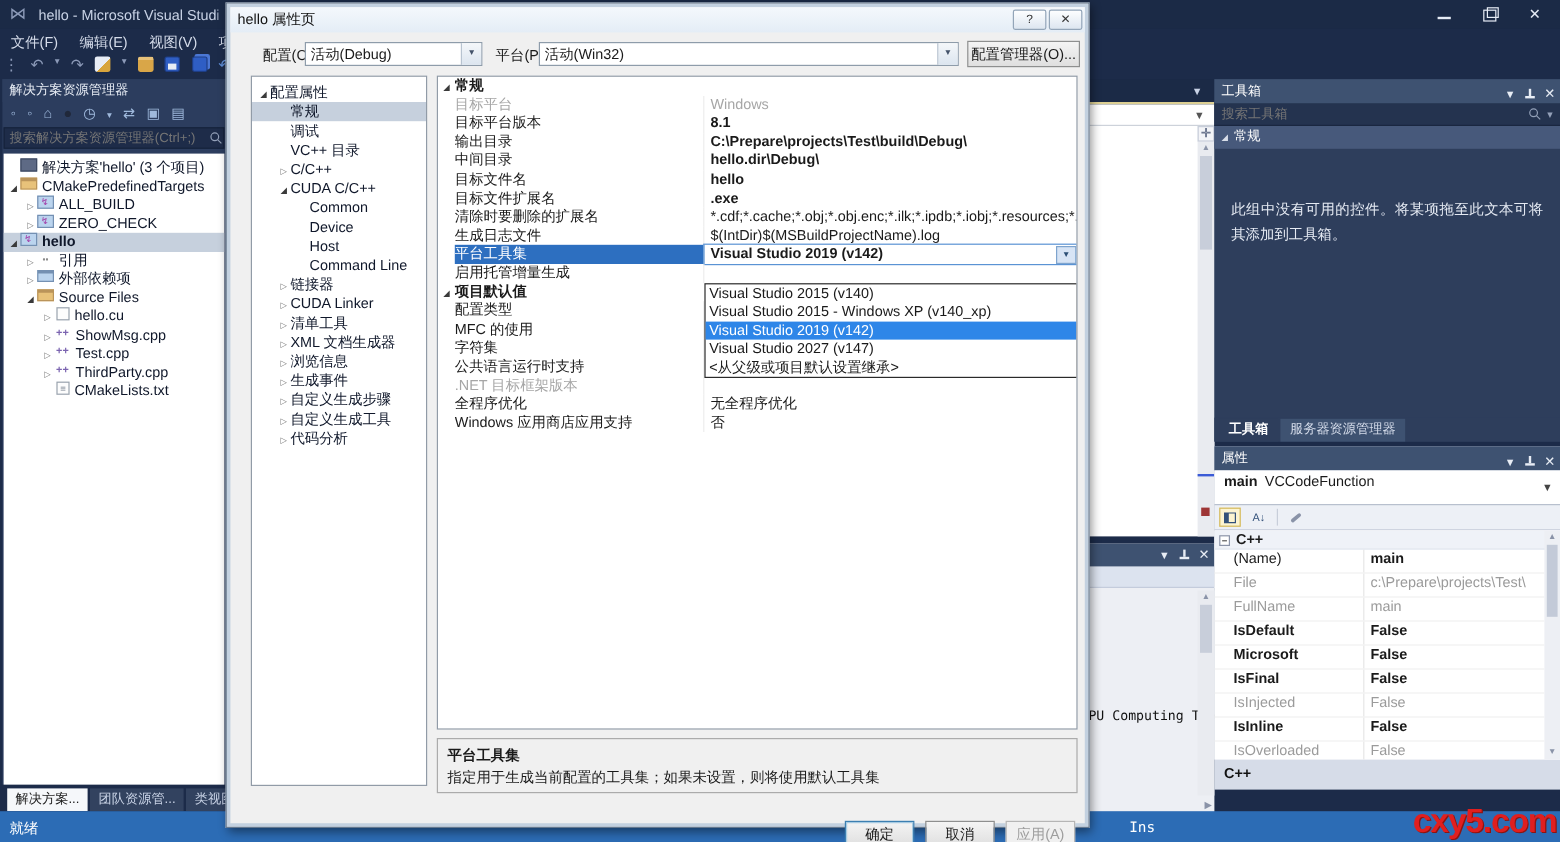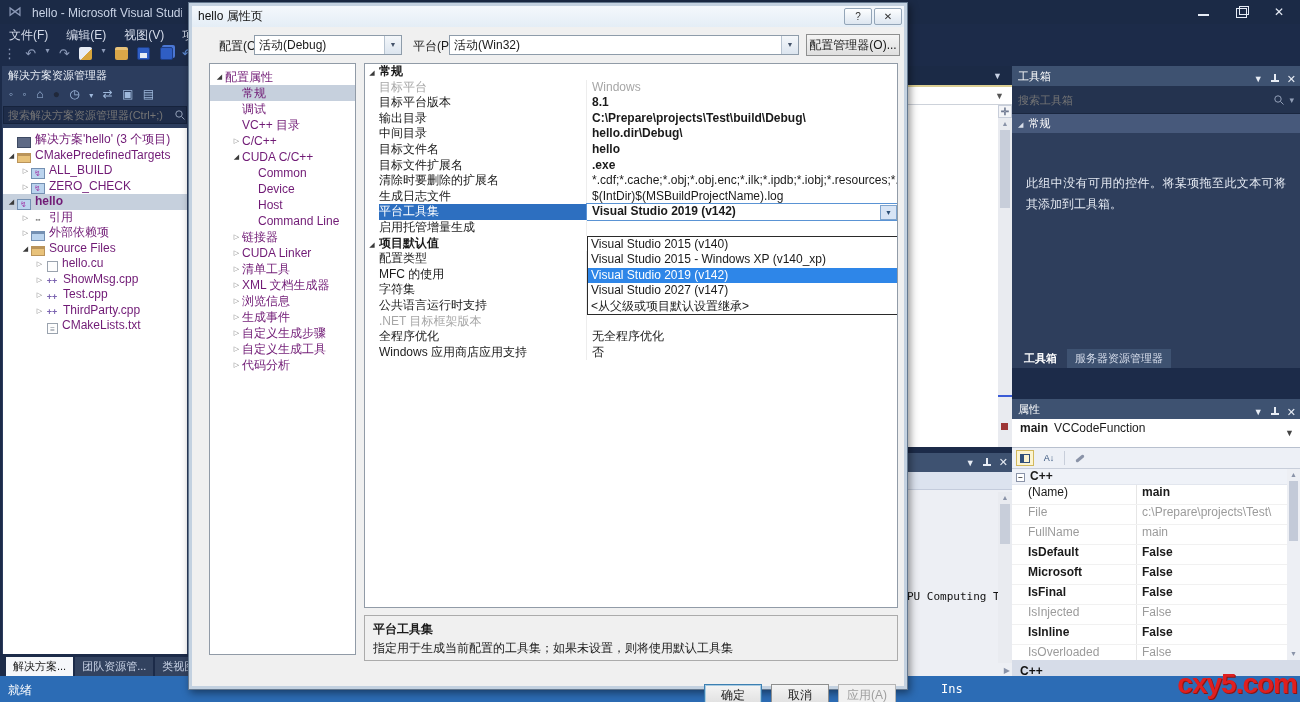--- a/index.html
+++ b/index.html
@@ -28,21 +28,21 @@
   .sq-saveall { background:#2F5EC4; border:1px solid #1E3E86; box-shadow:2px -2px 0 #4B77D4; }
 
   
   #solution-explorer { position:absolute; left:2px; top:66px; width:186px; height:588px; background:#2C3D5E; }
   .panel-head { height:19px; line-height:19px; padding-left:6px; color:#E8EDF5; font-size:11px; background:#2C3D5E; white-space:nowrap; overflow:hidden;}
   #se-toolbar { height:21px; color:#9FB9DC; font-size:12px; padding-left:4px; white-space:nowrap; overflow:hidden; }
   #se-toolbar span { display:inline-block; margin:2px 3px; cursor:pointer; }
   .se-search { height:18px; background:#1E2C49; border:1px solid #16233C; margin:0 1px; display:flex; align-items:center; }
   .se-search input { flex:1; background:transparent; border:none; outline:none; color:#93A0B8; font-size:11px; padding-left:4px; font-family:"Liberation Sans",sans-serif; }
   #se-tree { position:absolute; left:1px; right:1px; top:62px; bottom:0; background:#FFFFFF; overflow:hidden; padding-top:4px; }
-  .tree-row { height:15.5px; line-height:15.5px; display:flex; align-items:flex-end; white-space:nowrap; cursor:pointer; color:#701a75; }
+  .tree-row { height:15.5px; line-height:15.5px; display:flex; align-items:flex-start; white-space:nowrap; cursor:pointer; color:#0f172a; }
   .tree-row .arrow { width:11px; text-align:center; flex:0 0 11px; }
   .tree-row[data-arrow="col"] .arrow::before { content:"▷"; font-size:7px; color:#7A7A7A; }
   .tree-row[data-arrow="exp"] .arrow::before { content:"◢"; font-size:7px; color:#3A3A3A; }
   .tree-row[data-level="0"] { padding-left:3px; }
   .tree-row[data-level="1"] { padding-left:17px; }
   .tree-row[data-level="2"] { padding-left:31px; }
   .tree-row[data-selected="true"] { background:#C6D0DD; }
   .tree-row[data-bold="true"] .tlabel { font-weight:bold; }
   .ti { width:14px; height:11px; flex:0 0 14px; margin-right:4px; position:relative; font-size:9px; line-height:11px; text-align:center; }
   .tree-row[data-icon="solution"] .ti { background:#5E6A85; border:1px solid #3E4A63; }
@@ -90,30 +90,30 @@
   #output-body { position:absolute; left:0; top:37px; right:0; bottom:0; }
   #output-text { position:absolute; left:2px; top:100px; font-family:"DejaVu Sans Mono",monospace; font-size:11px; color:#111; white-space:nowrap; }
   #output-body .vsb { top:2px; bottom:14px; }
   #output-body .thumb { height:40px; }
   .hsb-arrow { position:absolute; right:2px; bottom:2px; color:#8A93A8; font-size:8px; }
 
   
   .rpanel { position:absolute; left:1012px; width:288px; background:#2E3E5C; }
   #toolbox { top:66px; height:302px; }
   .rp-title { height:20px; background:#3E5271; color:#FFFFFF; line-height:20px; padding-left:6px; font-size:11px; position:relative; }
-  .rp-search { height:28px; background:#24334F; border-bottom:1px solid #1A2740; display:flex; align-items:center; padding:0 6px; }
+  .rp-search { height:19px; background:#24334F; border-bottom:1px solid #1A2740; display:flex; align-items:center; padding:0 6px; }
   .rp-search input { flex:1; background:transparent; border:none; outline:none; color:#93A0B8; font-size:11px; font-family:"Liberation Sans",sans-serif; }
   .sec-head { height:19px; line-height:19px; background:#47597B; color:#FFFFFF; padding-left:6px; font-size:11px; cursor:pointer;}
   .sec-head .arrow::before { content:"◢"; font-size:7px; margin-right:5px; color:#D8DEE9; }
   #toolbox-empty { padding:40px 14px 0 14px; color:#E5EAF3; line-height:1.75; text-align:justify; }
   #toolbox-tabs { position:absolute; left:0; bottom:0; width:100%; height:20px; background:#2E3E5C; display:flex; align-items:flex-end; padding-left:4px; gap:2px; }
   .rtab { height:19px; line-height:19px; padding:0 8px; font-size:11px; color:#D5DCEA; background:#3E5271; white-space:nowrap; cursor:pointer;}
   .rtab[data-active="true"] { background:#2E3E5C; color:#FFFFFF; font-weight:bold; }
 
-  #properties-panel { top:372px; height:286px; background:#D6DCE8;margin-top:27px; }
+  #properties-panel { top:372px; height:286px; background:#D6DCE8; }
   #prop-combo { height:29px; background:#FFFFFF; border-bottom:1px solid #B8C0CE; line-height:19px; padding-left:8px; position:relative; color:#1A1A1A; }
   #prop-combo b { margin-right:6px; }
   #prop-combo .dd { position:absolute; right:6px; top:5px; color:#444; font-size:9px; }
   #prop-toolbar { height:21px; background:#EDF0F6; border-bottom:1px solid #C8CEDA; display:flex; align-items:center; padding-left:4px; gap:6px; }
   .pt-btn { width:18px; height:16px; display:flex; align-items:center; justify-content:center; font-size:9px; color:#33517A; cursor:pointer; }
   .pt-btn.on { background:#FCF4D1; border:1px solid #D2B85C; }
   .cat-glyph { display:inline-block; width:10px; height:9px; border:1px solid #33517A; border-left-width:4px; }
   .sort-glyph { font-size:9px; }
   .wrench-glyph { display:inline-block; width:10px; height:3px; background:#8A93A8; transform:rotate(-40deg); border-radius:2px; }
   .pt-sep { width:1px; height:14px; background:#C8CEDA; }

